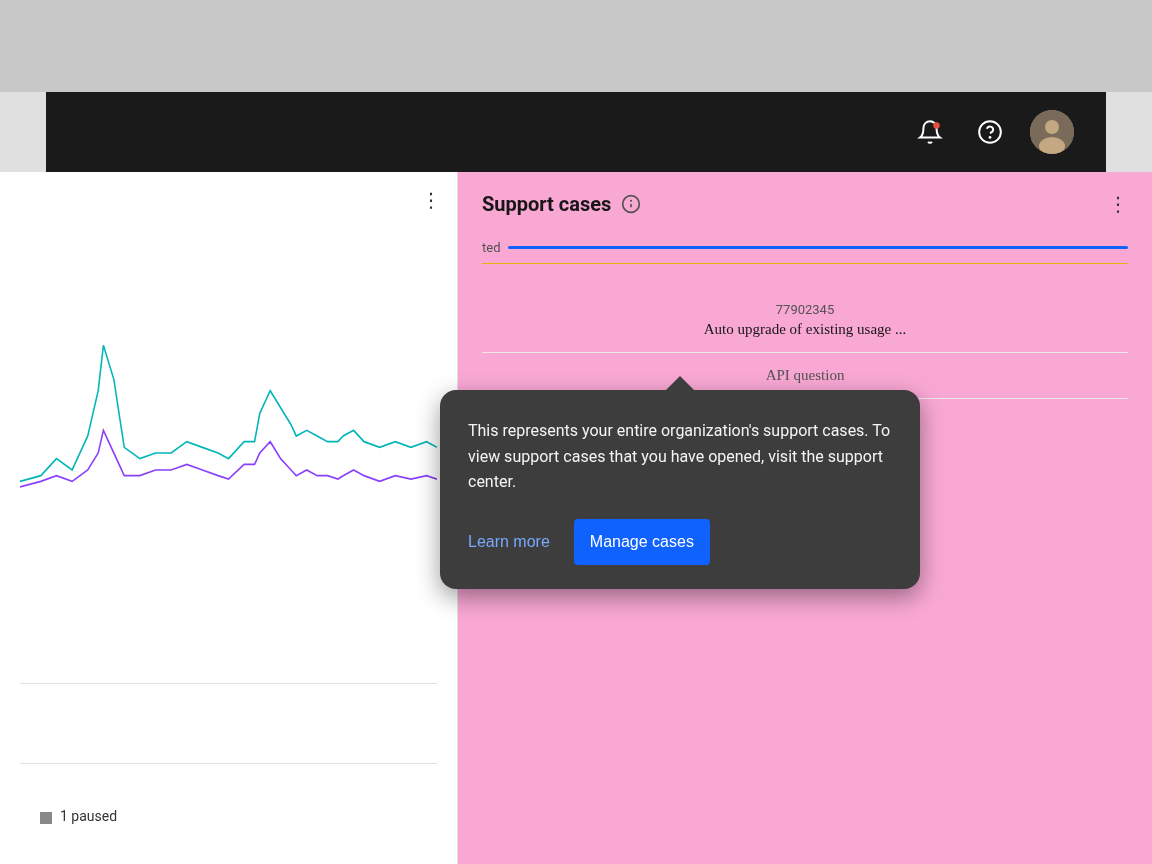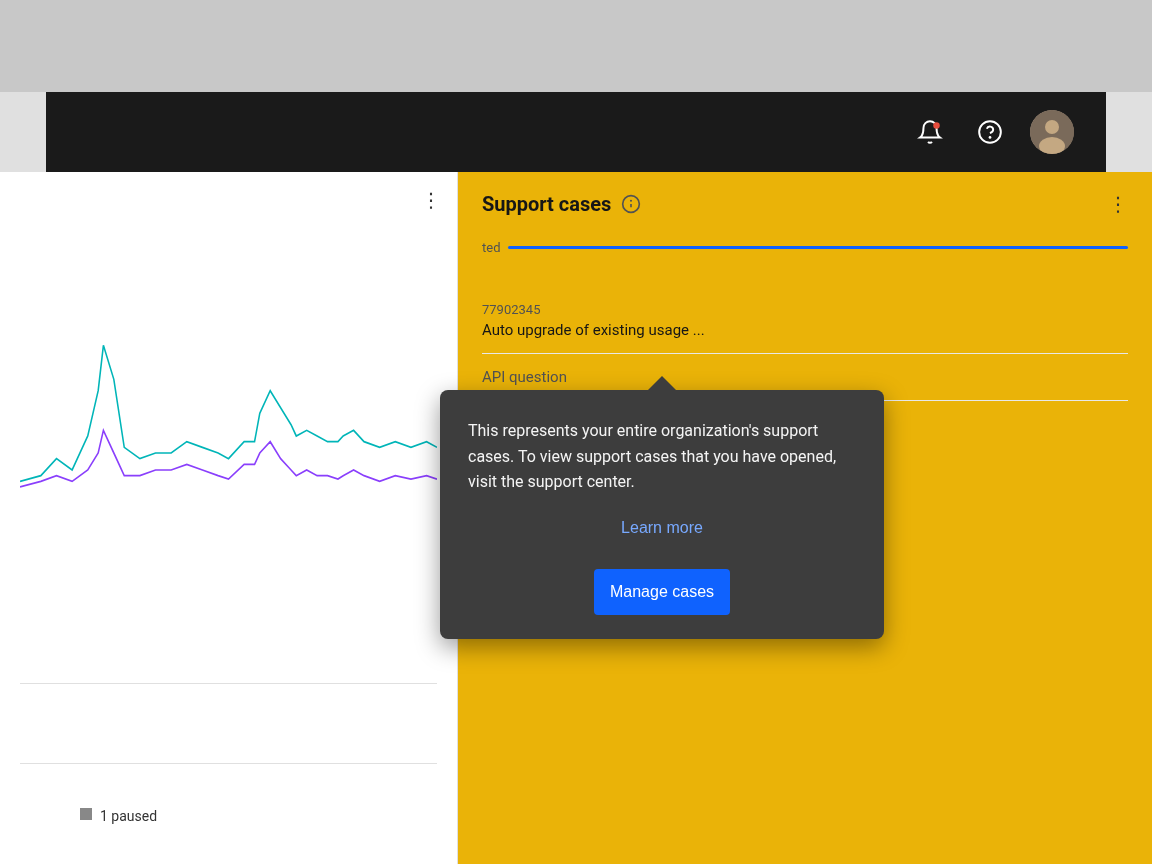--- a/index.html
+++ b/index.html
@@ -140,40 +140,39 @@
 
     .divider-1 { bottom: 180px; }
     .divider-2 { bottom: 100px; }
 
     
     .legend {
       position: absolute;
       bottom: 40px;
       left: 40px;
       display: flex;
-      align-items: flex-start;
+      align-items: flex-end;
       gap: 8px;
-      margin-left: 40px;
     }
 
     .legend-square {
       width: 12px;
       height: 12px;
       background: #888;
     }
 
     .legend-text {
       font-size: 14px;
       color: #333;
     }
 
     
     .right-panel {
       flex: 1;
-      background: #eab308;
+      background: #f9a8d4;
       position: relative;
       padding: 20px 24px;
       overflow: hidden;
     }
 
     .panel-header {
       display: flex;
       align-items: center;
       justify-content: space-between;
       margin-bottom: 16px;
@@ -228,41 +227,43 @@
       flex: 1;
       height: 3px;
       background: #0f62fe;
       border-radius: 2px;
     }
 
     
     .case-item {
       padding: 14px 0;
       border-bottom: 1px solid #e8e8e8;
+      text-align: center;
     }
 
     .case-id {
       font-size: 13px;
       color: #525252;
       margin-bottom: 4px;
     }
 
     .case-title {
       font-size: 15px;
       color: #161616;
+      font-family: Liberation Serif, serif;
     }
 
     
     .tooltip-popup {
       position: absolute;
       top: 390px;
       left: 440px;
-      width: 444px;
+      width: 480px;
       background: #3d3d3d;
-      border-radius: 8px;
+      border-radius: 16px;
       padding: 28px 28px 24px 28px;
       z-index: 100;
       box-shadow: 0 8px 24px rgba(0,0,0,0.4);
     }
 
     .tooltip-arrow {
       position: absolute;
       top: -14px;
       left: 50%;
       transform: translateX(-50%);
@@ -276,22 +277,21 @@
     .tooltip-text {
       font-size: 16px;
       line-height: 1.6;
       color: #f4f4f4;
       margin-bottom: 24px;
     }
 
     .tooltip-actions {
       display: flex;
       align-items: center;
-      gap: 32px;
-      flex-direction: column;
+      gap: 24px;
     }
 
     .learn-more-btn {
       background: none;
       border: none;
       color: #78a9ff;
       font-size: 16px;
       cursor: pointer;
       padding: 0;
       font-weight: 400;

